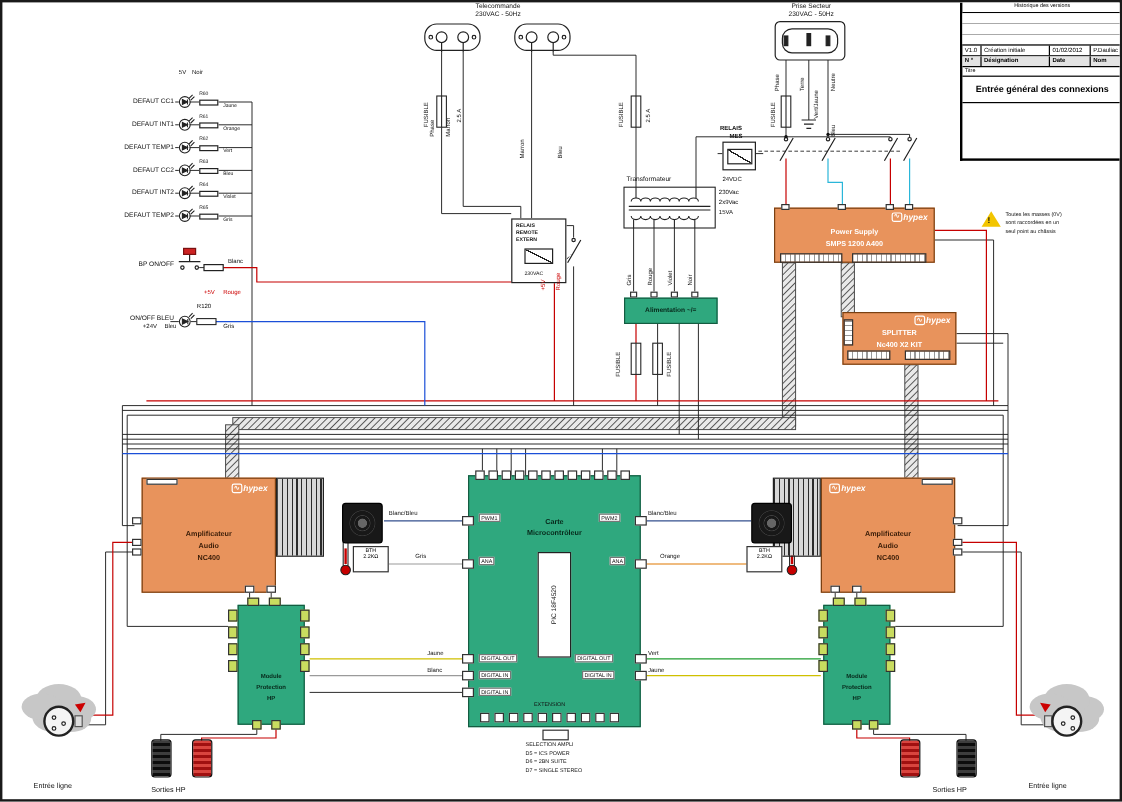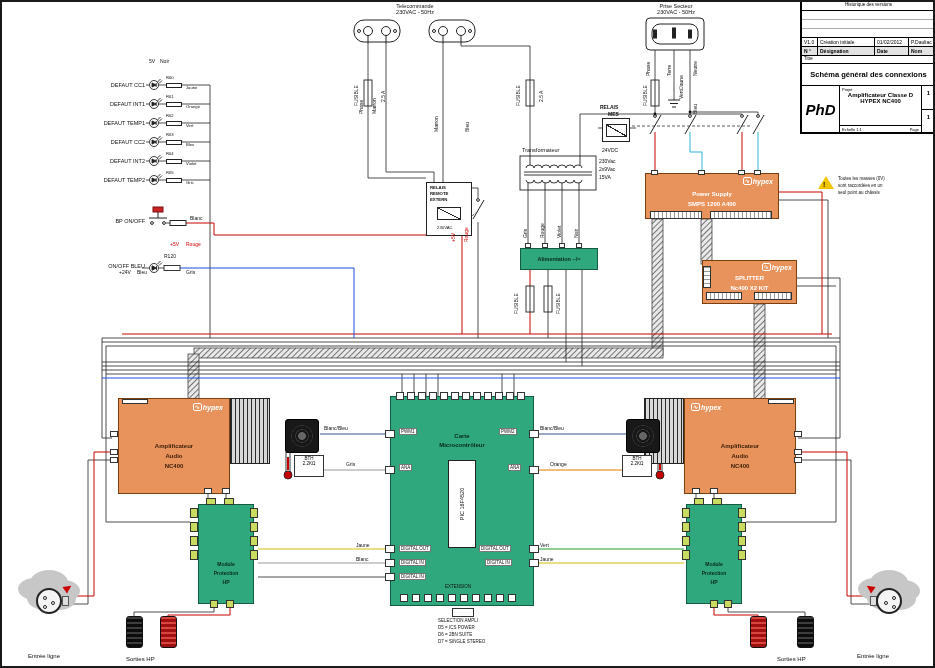--- a/index.html
+++ b/index.html
@@ -202,37 +202,21 @@
       <span class="c" style="width:34px">01/02/2012</span>
       <span class="c" style="width:26px;border-right:none">P.Dauliac</span>
     </div>
     <div class="row" style="height:9px;background:#e3e3e3;font-weight:bold">
       <span class="c" style="width:16px">N °</span>
       <span class="c" style="flex:1">Désignation</span>
       <span class="c" style="width:34px">Date</span>
       <span class="c" style="width:26px;border-right:none">Nom</span>
     </div>
     <div class="row" style="height:8px;font-size:4.5px;padding-left:2px">Titre</div>
-    <div class="row" style="height:22px;align-items:center;justify-content:center;font-weight:bold;font-size:7.5px;text-align:center">Schéma général des connexions</div>
-    <div style="display:flex;height:47px">
-      <div style="width:38px;border-right:1px solid #000;display:flex;align-items:center;justify-content:center;font-weight:bold;font-style:italic;font-size:15px">PhD</div>
-      <div style="flex:1;display:flex;flex-direction:column">
-        <div style="font-size:4px;padding:1px 2px 0">Projet</div>
-        <div style="font-size:6px;font-weight:bold;text-align:center">Amplificateur Classe D</div>
-        <div style="font-size:6px;font-weight:bold;text-align:center">HYPEX NC400</div>
-        <div style="margin-top:auto;display:flex;justify-content:space-between;border-top:1px solid #000;font-size:4px;padding:1px 2px">
-          <span>Echelle 1:1</span>
-          <span>Page</span>
-        </div>
-      </div>
-      <div style="width:14px;border-left:1px solid #000;display:flex;flex-direction:column;text-align:center;font-size:6px;font-weight:bold">
-        <span style="flex:1;border-bottom:1px solid #000;padding-top:4px">1</span>
-        <span style="flex:1;padding-top:4px">1</span>
-      </div>
-    </div>
+    <div class="row" style="height:22px;align-items:center;justify-content:center;font-weight:bold;font-size:7.5px;text-align:center">Entrée général des connexions</div>
   </div>
 
   <div class="tri" style="left:816px;top:174px"></div>
   <span class="tri-x" style="left:821px;top:179px">!</span>
   <div class="lbl" style="left:836px;top:174px;font-size:4.5px">Toutes les masses (0V)</div>
   <div class="lbl" style="left:836px;top:181px;font-size:4.5px">sont raccordées en un</div>
   <div class="lbl" style="left:836px;top:188px;font-size:4.5px">seul point au châssis</div>
 
   <div class="lbl" style="left:348px;top:1px;width:130px;text-align:center;font-size:5.5px">
     <div>Telecommande</div>

